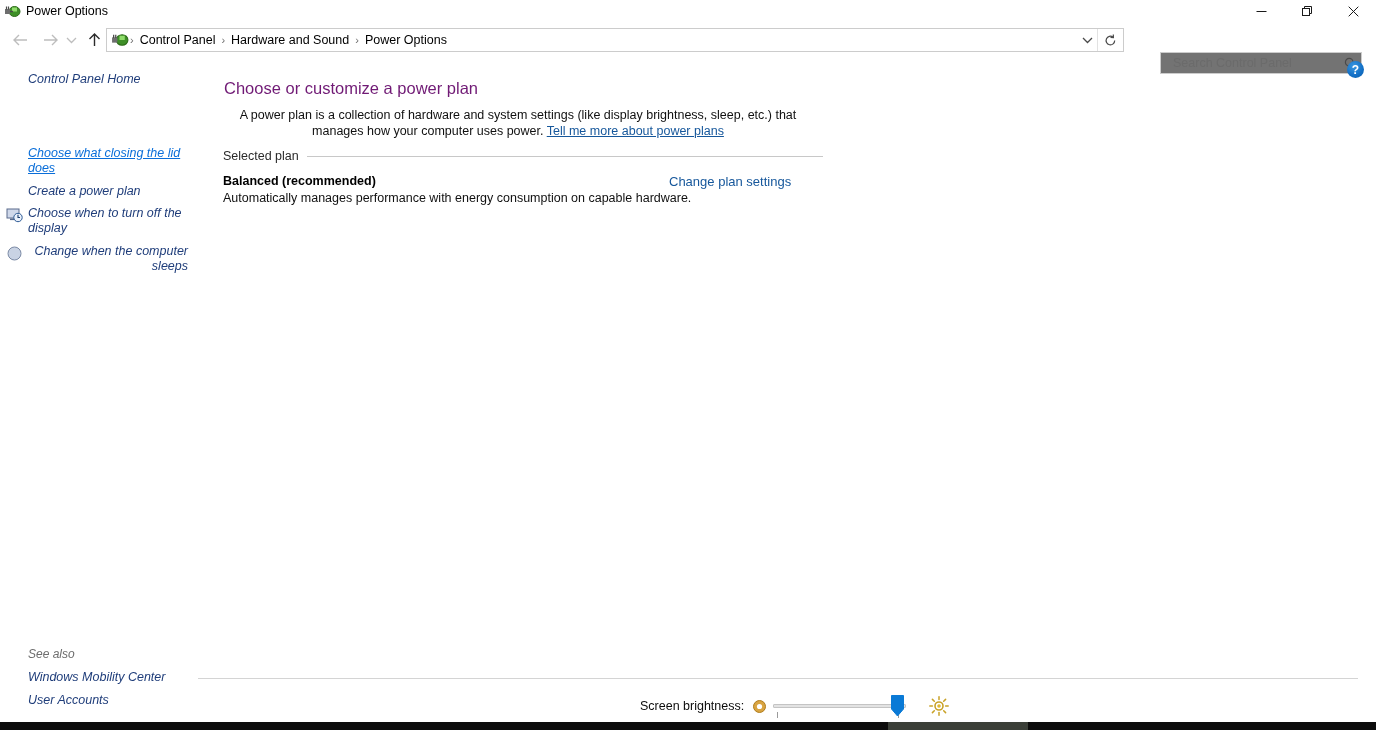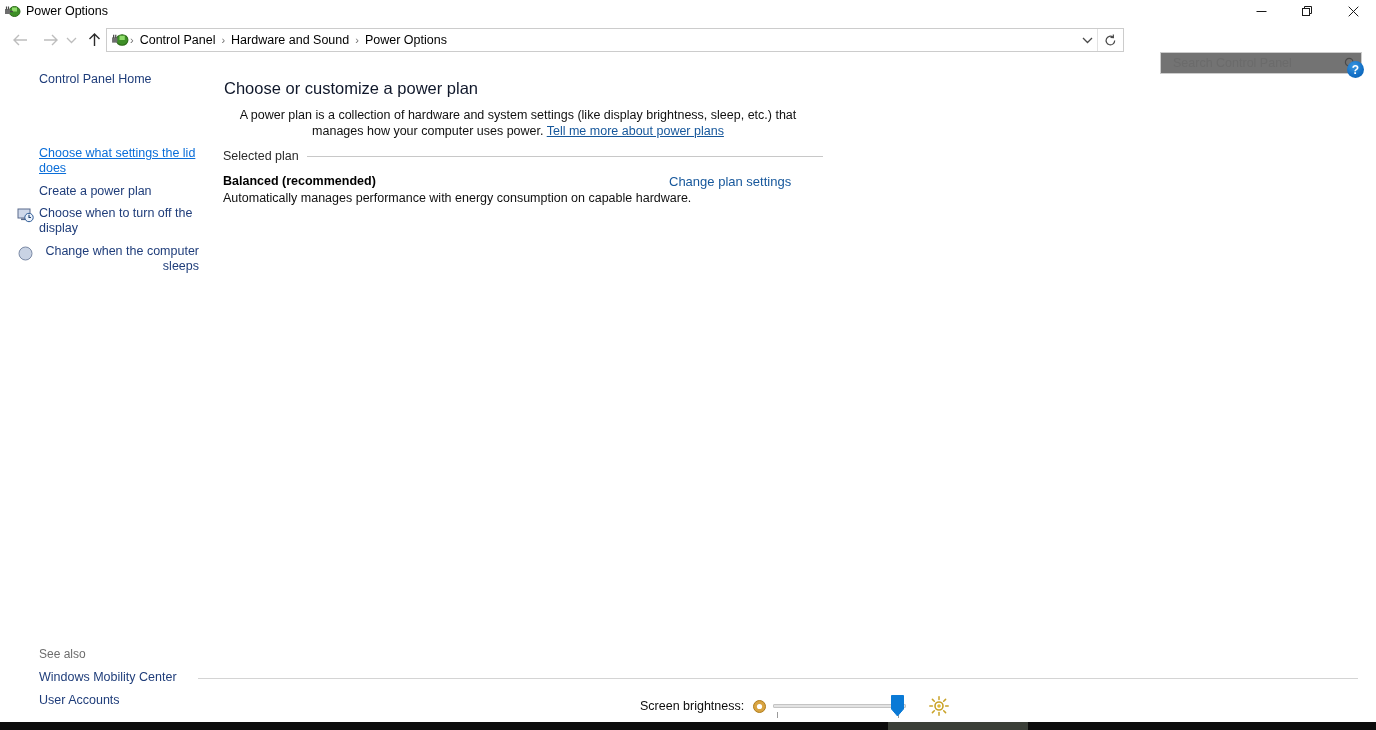--- a/index.html
+++ b/index.html
@@ -91,39 +91,39 @@
     position: absolute; left: 1347px; top: 61px; width: 17px; height: 17px;
     border-radius: 50%;
     background: radial-gradient(circle at 40% 32%, #3a97e0 0%, #1572c8 55%, #0a5ba8 100%);
     color: #ffffff; font-size: 12px; font-weight: bold;
     display: flex; align-items: center; justify-content: center;
     line-height: 1; cursor: default;
     font-family: "Liberation Sans", sans-serif;
   }
 
   
-  #sidebar { position: absolute; left: 11px; top: 57px; width: 198px; height: 665px; }
+  #sidebar { position: absolute; left: 0; top: 57px; width: 198px; height: 665px; font-style: italic; }
   .side-link {
     position: absolute; left: 28px; width: 160px;
     font-size: 12.5px; line-height: 15px; color: #1f3d7a;
     cursor: default;
   }
   .side-link.hovered { color: #0a6ed9; text-decoration: underline; }
   .side-icon { position: absolute; left: 6px; width: 17px; height: 17px; }
 
   #see-also-label {
     position: absolute; left: 28px; top: 590px;
     font-size: 12px; color: #6d6d6d;
   }
 
   
   #content { position: absolute; left: 198px; top: 57px; width: 1178px; height: 665px; }
   #page-title {
     position: absolute; left: 26px; top: 22px;
-    font-size: 16.5px; color: #0f172a; white-space: nowrap;
+    font-size: 16.5px; color: #701a75; white-space: nowrap;
   }
   #intro {
     position: absolute; left: 25px; top: 50px; width: 590px;
     font-size: 12.5px; color: #101010; line-height: 16px; text-align: center;
   }
   .inline-link { color: #16579b; text-decoration: underline; cursor: default; }
 
   #group-head {
     position: absolute; left: 25px; top: 92px; width: 600px; height: 14px;
     display: flex; align-items: center;
@@ -267,21 +267,21 @@
     </span>
   </div>
 </div>
 
 <div id="help-btn">?</div>
 
 <div id="sidebar">
   <div class="side-link" style="top:15px;">Control Panel Home</div>
 
 
-  <div class="side-link hovered" style="top:89px;">Choose what settings the lid does</div>
+  <div class="side-link hovered" style="top:89px;">Choose what closing the lid does</div>
 
   <div class="side-link" style="top:127px;">Create a power plan</div>
 
   <svg class="side-icon" style="top:150px;" viewBox="0 0 17 17">
     <rect x="1" y="2" width="12" height="9" fill="#cfd8ea" stroke="#5a6b8c" stroke-width="1"></rect>
     <rect x="4" y="11.5" width="6" height="1.6" fill="#5a6b8c"></rect>
     <circle cx="12" cy="10.5" r="4.2" fill="#e9f0fb" stroke="#2f5c96" stroke-width="1"></circle>
     <path d="M12 7.8 V10.5 H14" fill="none" stroke="#1d3f6e" stroke-width="1.1"></path>
   </svg>
   <div class="side-link" style="top:149px;">Choose when to turn off the display</div>

